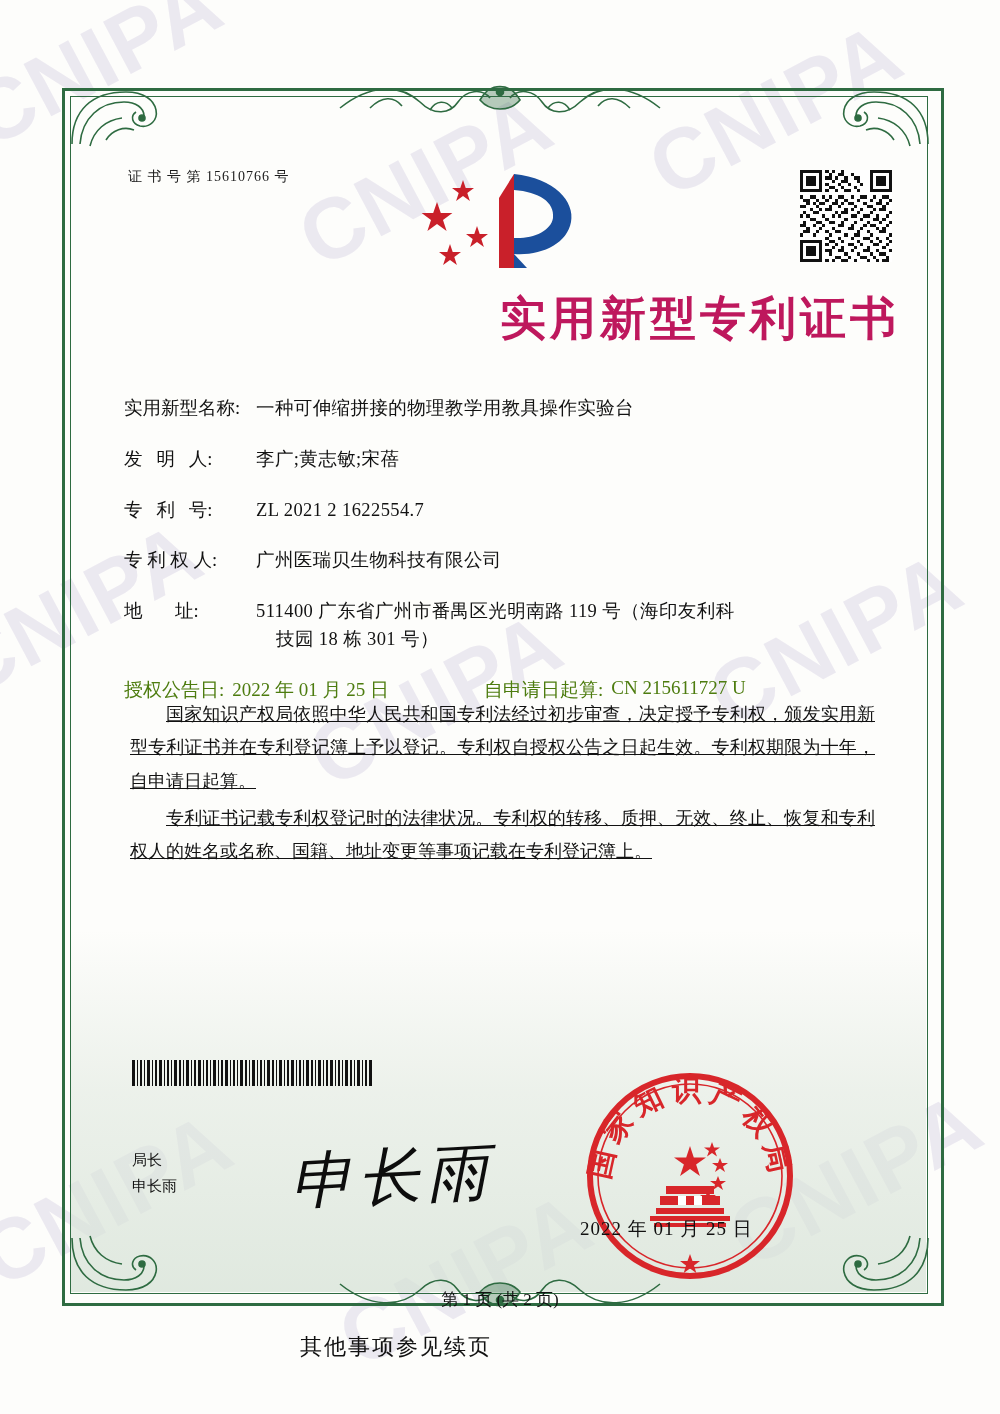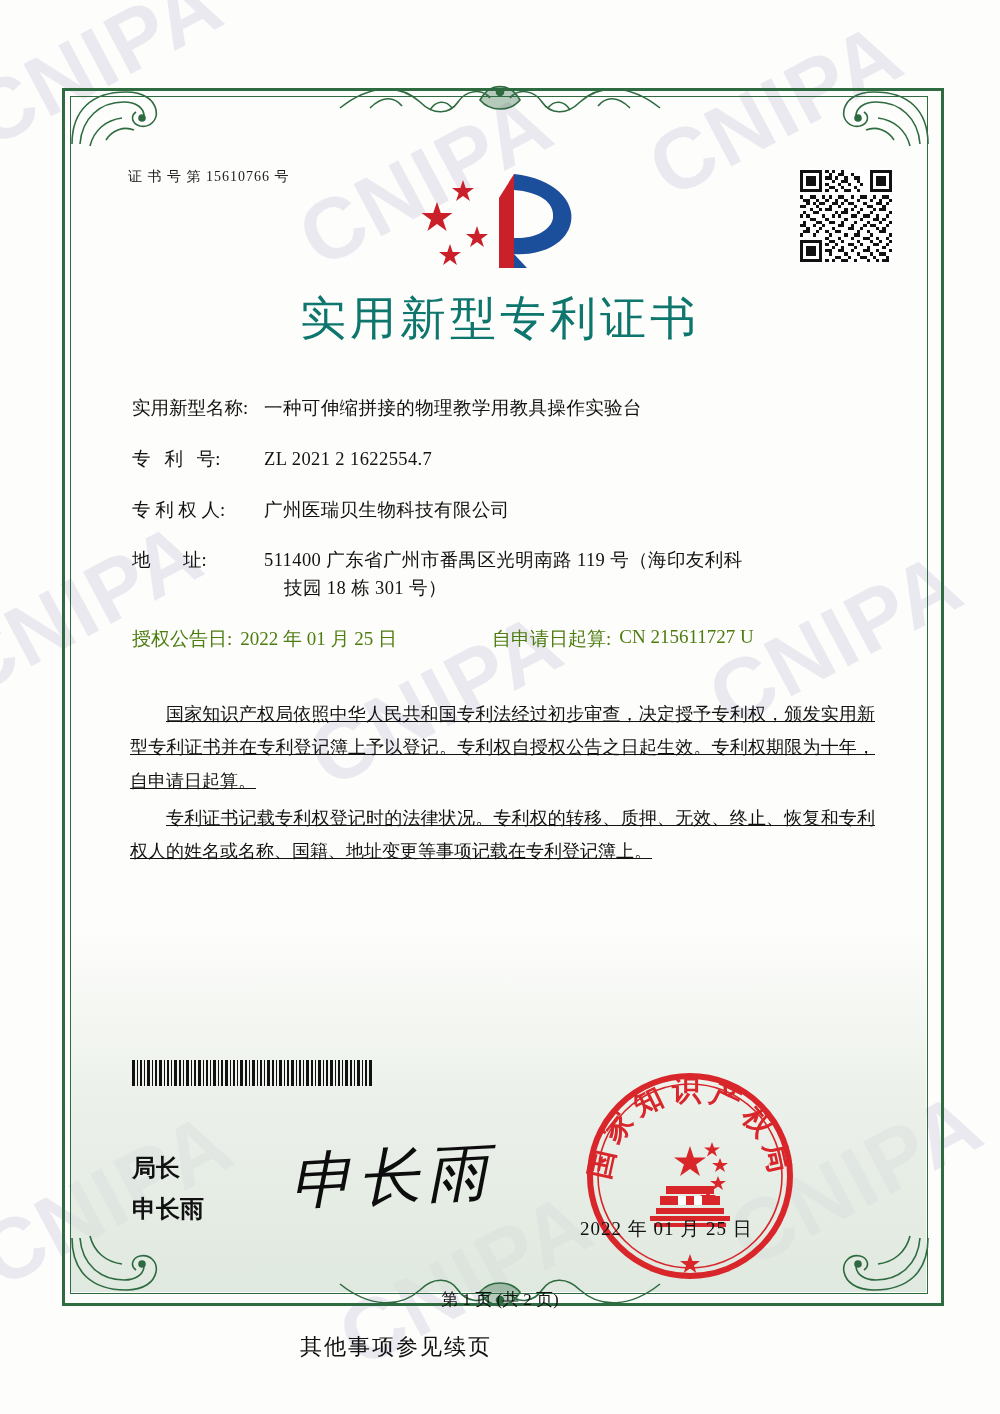--- a/index.html
+++ b/index.html
@@ -129,32 +129,32 @@
     width: 170px;
     height: 115px;
   }
   .logo svg { width: 100%; height: 100%; display: block; }
 
   .title {
     position: absolute;
     top: 168px;
     left: 0;
     width: 800px;
-    text-align: center;
+    text-align: right;
     font-size: 46px;
-    font-weight: normal;
+    font-weight: bold;
     letter-spacing: 4px;
-    color: #0f766e;
+    color: #be185d;
     font-family: "DejaVu Serif", "Liberation Serif", serif;
   }
 
   .fields {
     position: absolute;
     top: 275px;
-    left: 32px;
+    left: 24px;
     width: 740px;
   }
   .field-row {
     display: flex;
     align-items: flex-start;
     margin-bottom: 23px;
     font-size: 18.5px;
     color: #121212;
     line-height: 1.5;
   }
@@ -199,24 +199,24 @@
     top: 940px;
     width: 280px;
     height: 26px;
   }
   .barcode svg { width: 100%; height: 100%; display: block; }
 
   .sign-block {
     position: absolute;
     left: 32px;
     top: 1028px;
-    font-size: 24px;
+    font-size: 15px;
     line-height: 1.7;
     color: #111;
-    font-weight: bold;
+    font-weight: normal;
   }
   .signature {
     position: absolute;
     left: 190px;
     top: 1015px;
     font-size: 62px;
     font-family: "DejaVu Serif", serif;
     font-style: italic;
     color: #0d0d0d;
     letter-spacing: 6px;
@@ -573,20 +573,24 @@
     </div>
 
     <div class="title">实用新型专利证书</div>
 
     <div class="fields">
       <div class="field-row">
         <div class="field-label">实用新型名称:</div>
         <div class="field-value">一种可伸缩拼接的物理教学用教具操作实验台</div>
       </div>
       <div class="field-row">
+        <div class="field-label">发   明   人:</div>
+        <div class="field-value">李广;黄志敏;宋蓓</div>
+      </div>
+      <div class="field-row">
         <div class="field-label">专   利   号:</div>
         <div class="field-value">ZL 2021 2 1622554.7</div>
       </div>
       <div class="field-row">
         <div class="field-label">专 利 权 人:</div>
         <div class="field-value">广州医瑞贝生物科技有限公司</div>
       </div>
       <div class="field-row">
         <div class="field-label">地       址:</div>
         <div class="field-value">

